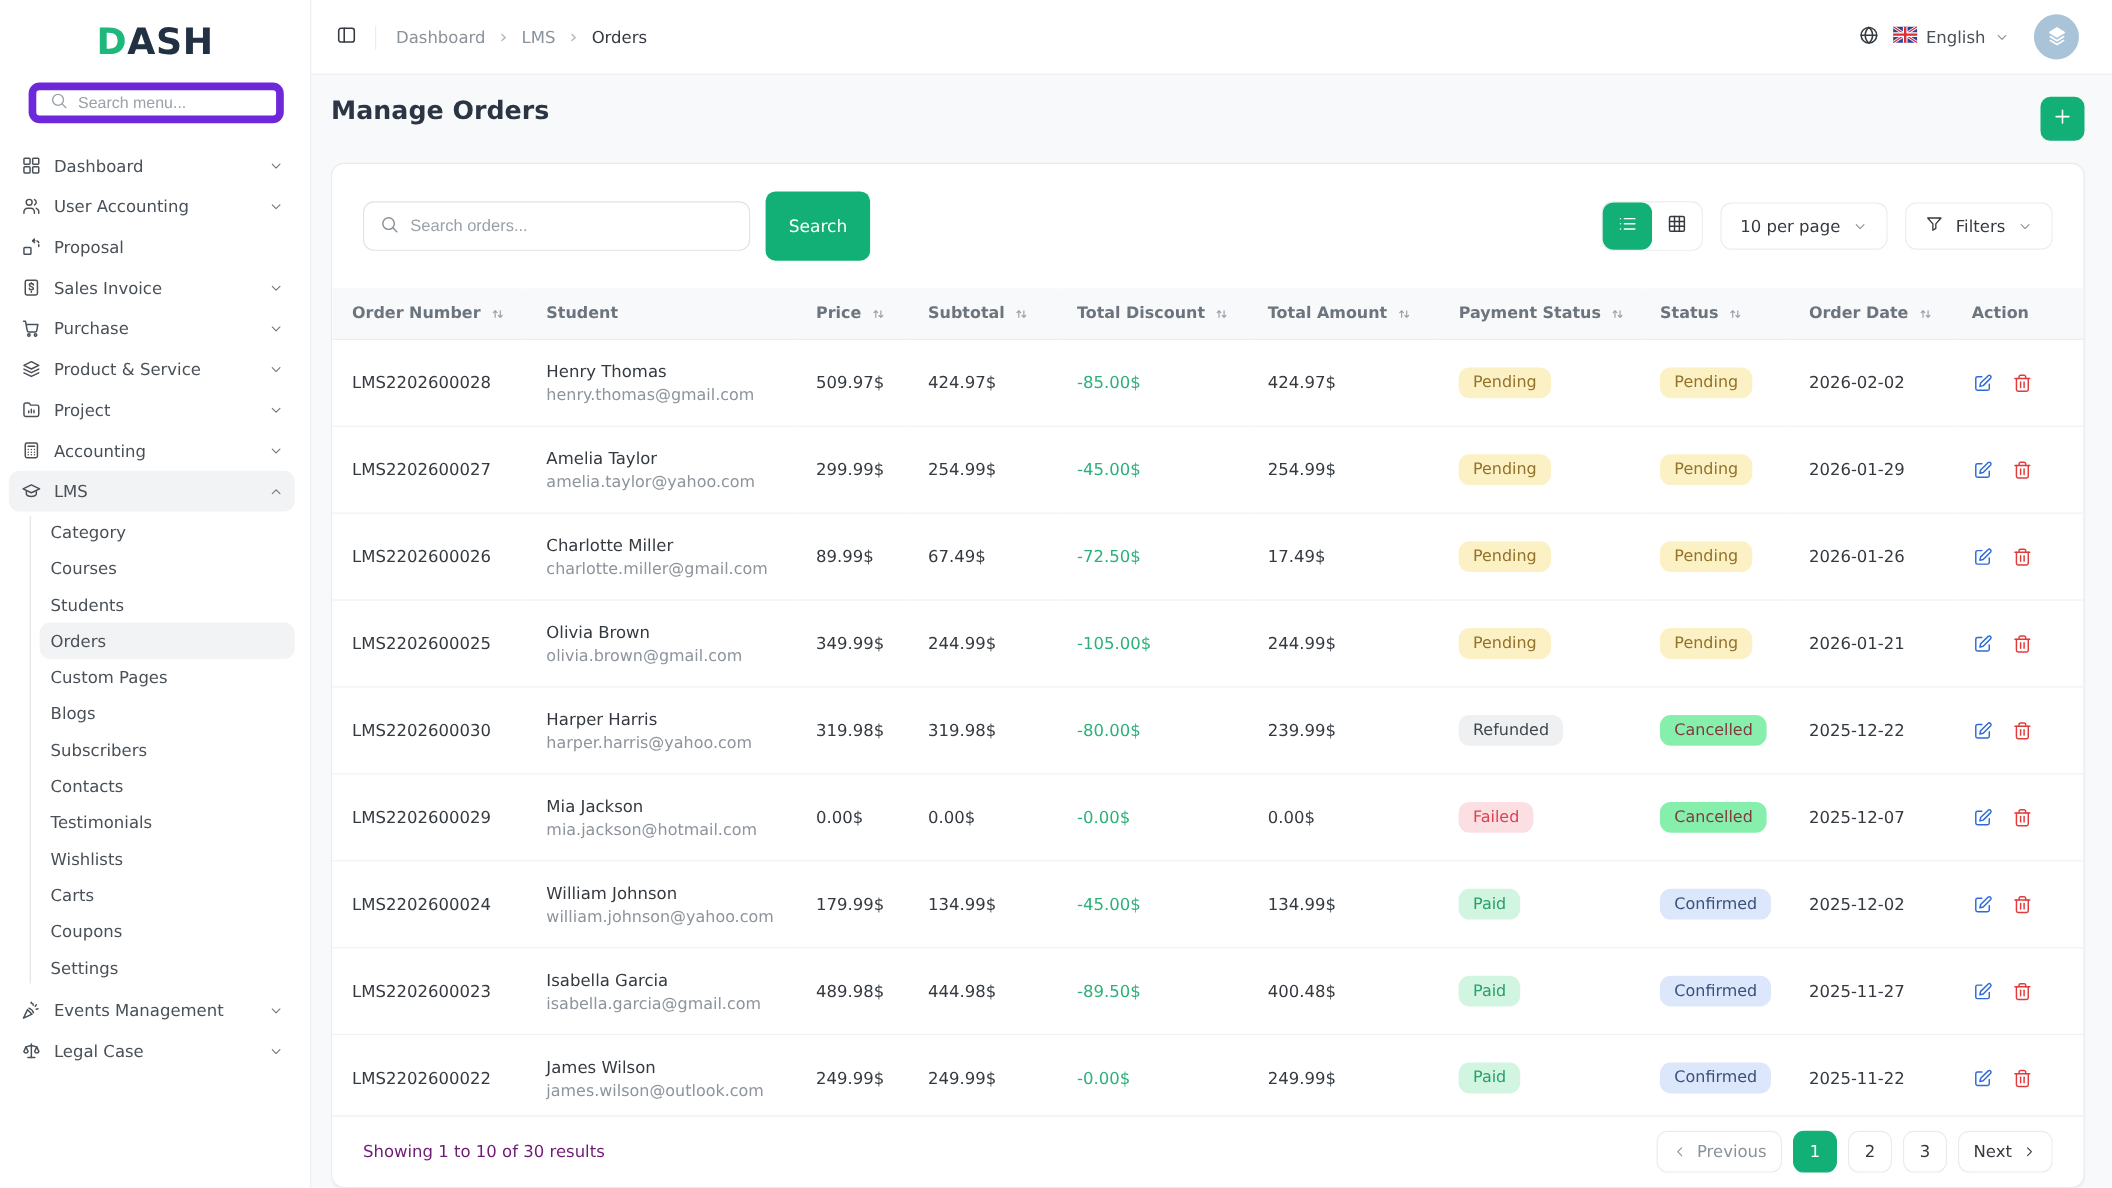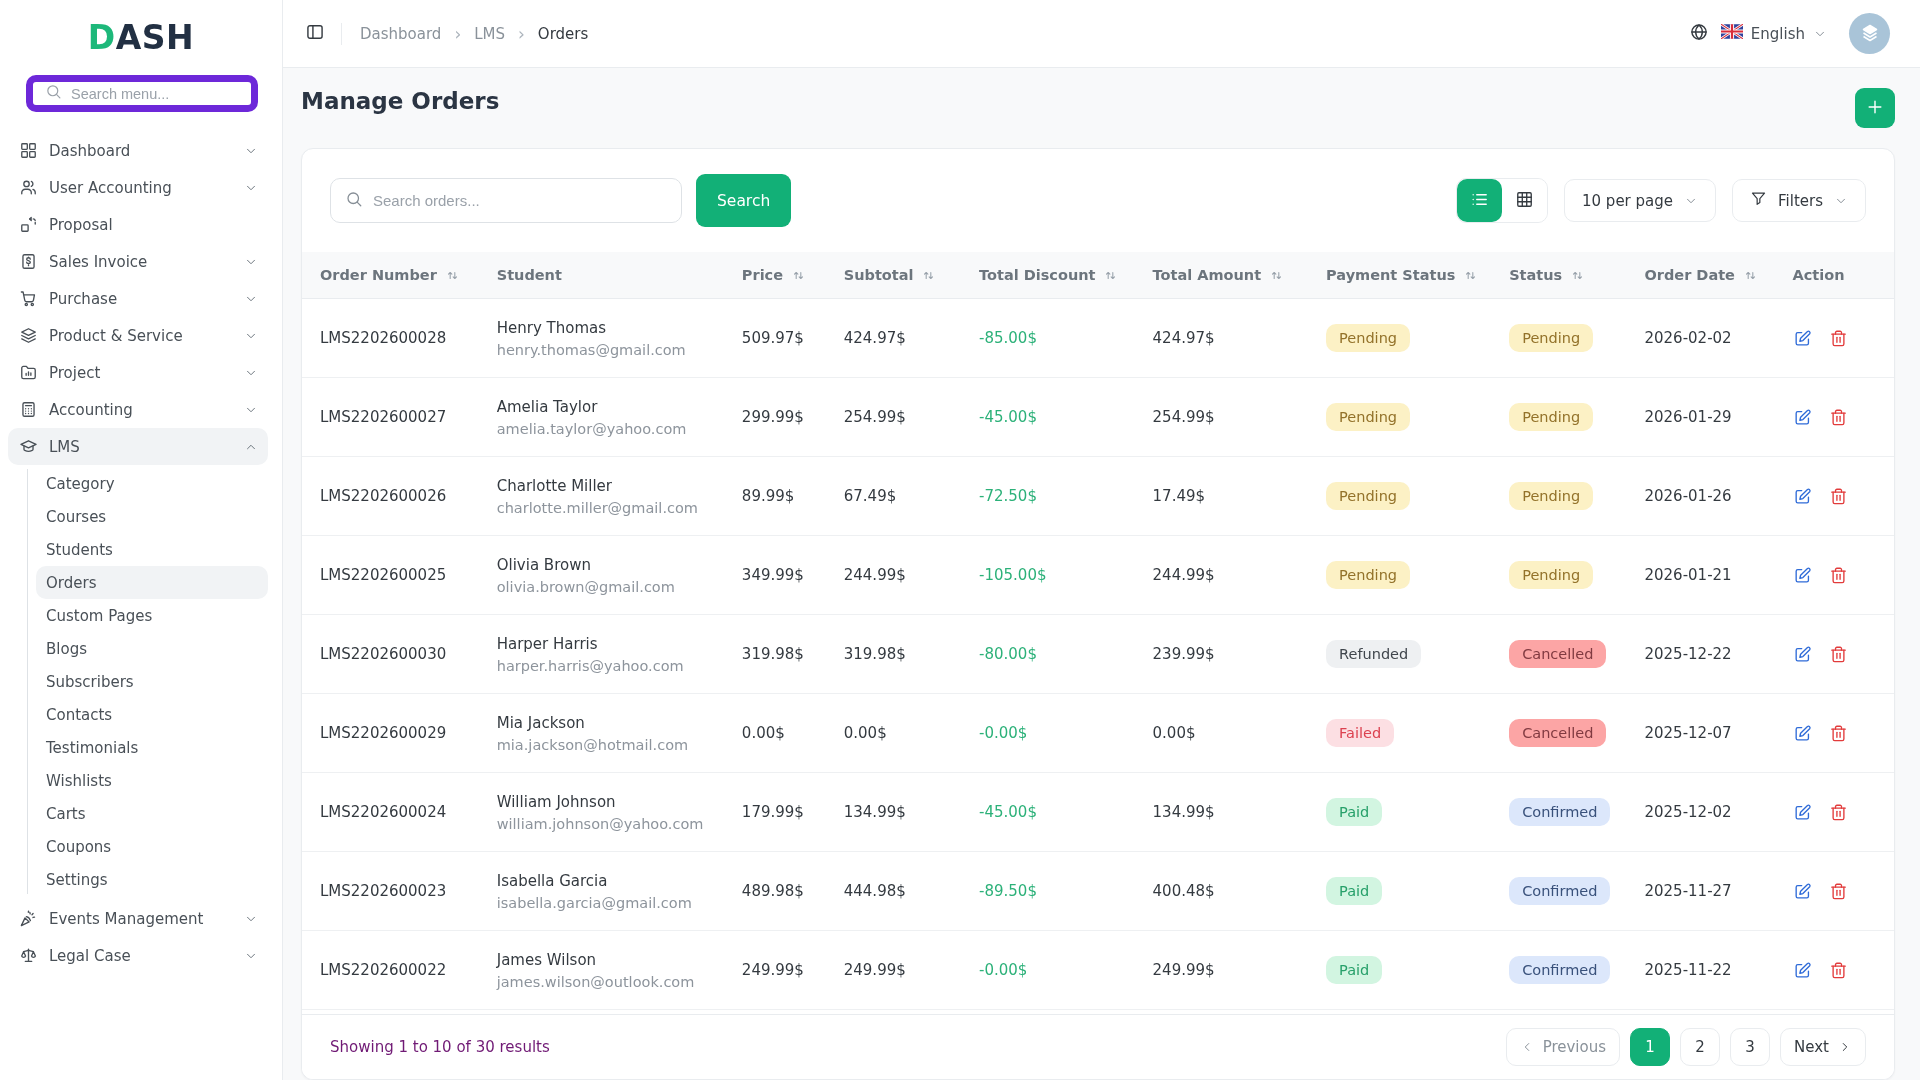--- a/index.html
+++ b/index.html
@@ -42,21 +42,21 @@
   .content { flex:1; padding:20px 25px 0 18px; display:flex; flex-direction:column; overflow:hidden; }
   .page-head { display:flex; align-items:flex-start; justify-content:space-between; }
   .page-title { font-size:23px; font-weight:700; color:#2b3543; }
   .add-btn { width:40px; height:40px; border-radius:9px; background:var(--accent,#12b077); color:#fff; border:none; display:flex; align-items:center; justify-content:center; cursor:pointer; }
 
   .card { margin-top:20px; background:#fff; border:1px solid #e9ecef; border-radius:12px; flex:1; display:flex; flex-direction:column; overflow:hidden; box-shadow:0 1px 2px rgba(16,24,40,.04); }
   .card-toolbar { display:flex; align-items:center; padding:25px 28px; }
   .search-wrap { width:352px; height:45px; border:1px solid #dee2e6; border-radius:10px; display:flex; align-items:center; padding:0 14px; gap:10px; color:#868e96; }
   .search-wrap input { flex:1; border:none; outline:none; font-size:15px; color:#495057; background:transparent; }
   .search-wrap input::placeholder { color:#9aa1a9; }
-  .search-btn { height:53px; margin-left:14px; padding:0 21px; background:var(--accent,#12b077); color:#fff; border:none; border-radius:9px; font-size:15.5px; cursor:pointer; }
+  .search-btn { height:63px; margin-left:14px; padding:0 21px; background:var(--accent,#12b077); color:#fff; border:none; border-radius:9px; font-size:15.5px; cursor:pointer; }
   .toolbar-right { margin-left:auto; display:flex; align-items:center; gap:16px; }
   .view-toggle { display:flex; border:1px solid #e9ecef; border-radius:10px; background:#fff; padding:0; }
   .vt-btn { width:45px; height:43px; display:flex; align-items:center; justify-content:center; background:#fff; border:none; cursor:pointer; color:#343a40; border-radius:10px; }
   .vt-btn.active { background:var(--accent,#12b077); color:#fff; }
   .select-btn,.filters-btn { height:43px; border:1px solid #e9ecef; border-radius:10px; background:#fff; display:flex; align-items:center; gap:11px; padding:0 17px; font-size:15px; color:#343a40; cursor:pointer; }
   .select-btn .chev,.filters-btn .chev { color:#868e96; display:flex; }
 
   .table-wrap { flex:1; overflow:hidden; }
   table { width:100%; border-collapse:collapse; table-layout:fixed; }
   thead th { background:#f8f9fa; text-align:left; font-size:14.5px; font-weight:600; color:#6c757d; padding:15px 8px 15px 18px; border-bottom:1px solid #e9ecef; }
@@ -64,21 +64,21 @@
   .th-inner .sort { color:#98a1aa; display:flex; }
   tbody td { padding:0 8px 0 18px; height:79px; border-bottom:1px solid #eef0f2; font-size:15px; color:#343a40; vertical-align:middle; }
   .student-name { color:#343a40; margin-bottom:5px; }
   .student-email { color:#8d949c; font-size:14.5px; }
   .discount { color:#2cb179; }
   .badge { display:inline-block; padding:6px 13px; border-radius:10px; font-size:14.5px; }
   .badge.warning   { background:#fcf1c5; color:#93722a; }
   .badge.muted     { background:#eef0f2; color:#40464d; }
   .badge.danger    { background:#fcdfe3; color:#dc4250; }
   .badge.success   { background:#d2f5e1; color:#27a06a; }
-  .badge.cancelled { background:#fca5a5; color:#813a41; }
+  .badge.cancelled { background:#86efac; color:#813a41; }
   .badge.confirmed { background:#dce7fb; color:#39517b; }
   .action-btns { display:flex; gap:17px; align-items:center; }
   .icon-btn { background:none; border:none; cursor:pointer; display:flex; padding:0; }
   .icon-btn.edit { color:#2f6bd8; }
   .icon-btn.del  { color:#e23b3b; }
 
   .card-footer { border-top:1px solid #e9ecef; display:flex; align-items:center; padding:13px 28px; margin-top:auto; background:#fff; }
   .footer-text { font-size:15px; color:#701a75; }
   .pager { margin-left:auto; display:flex; gap:10px; align-items:center; }
   .pg-btn { min-width:40px; height:38px; border:1px solid #e9ecef; border-radius:10px; background:#fff; font-size:15px; color:#343a40; display:flex; align-items:center; justify-content:center; padding:0 13px; cursor:pointer; gap:9px; }

